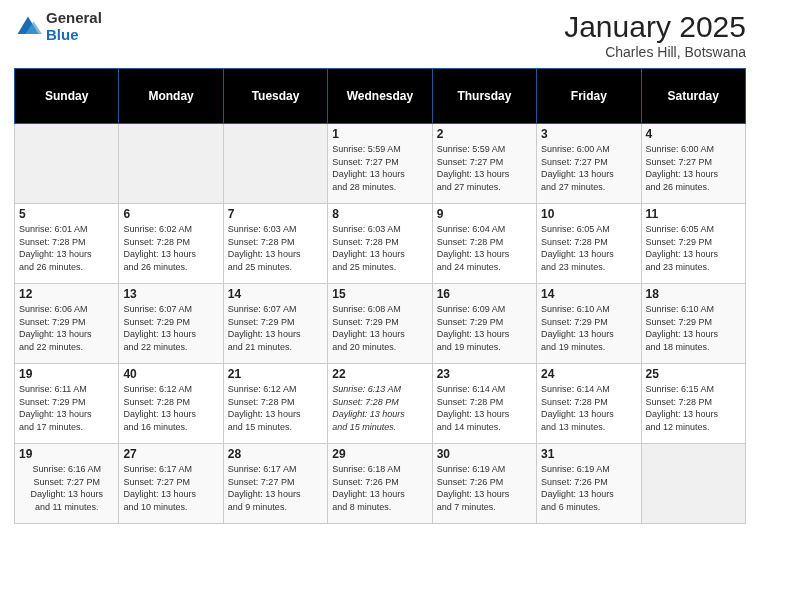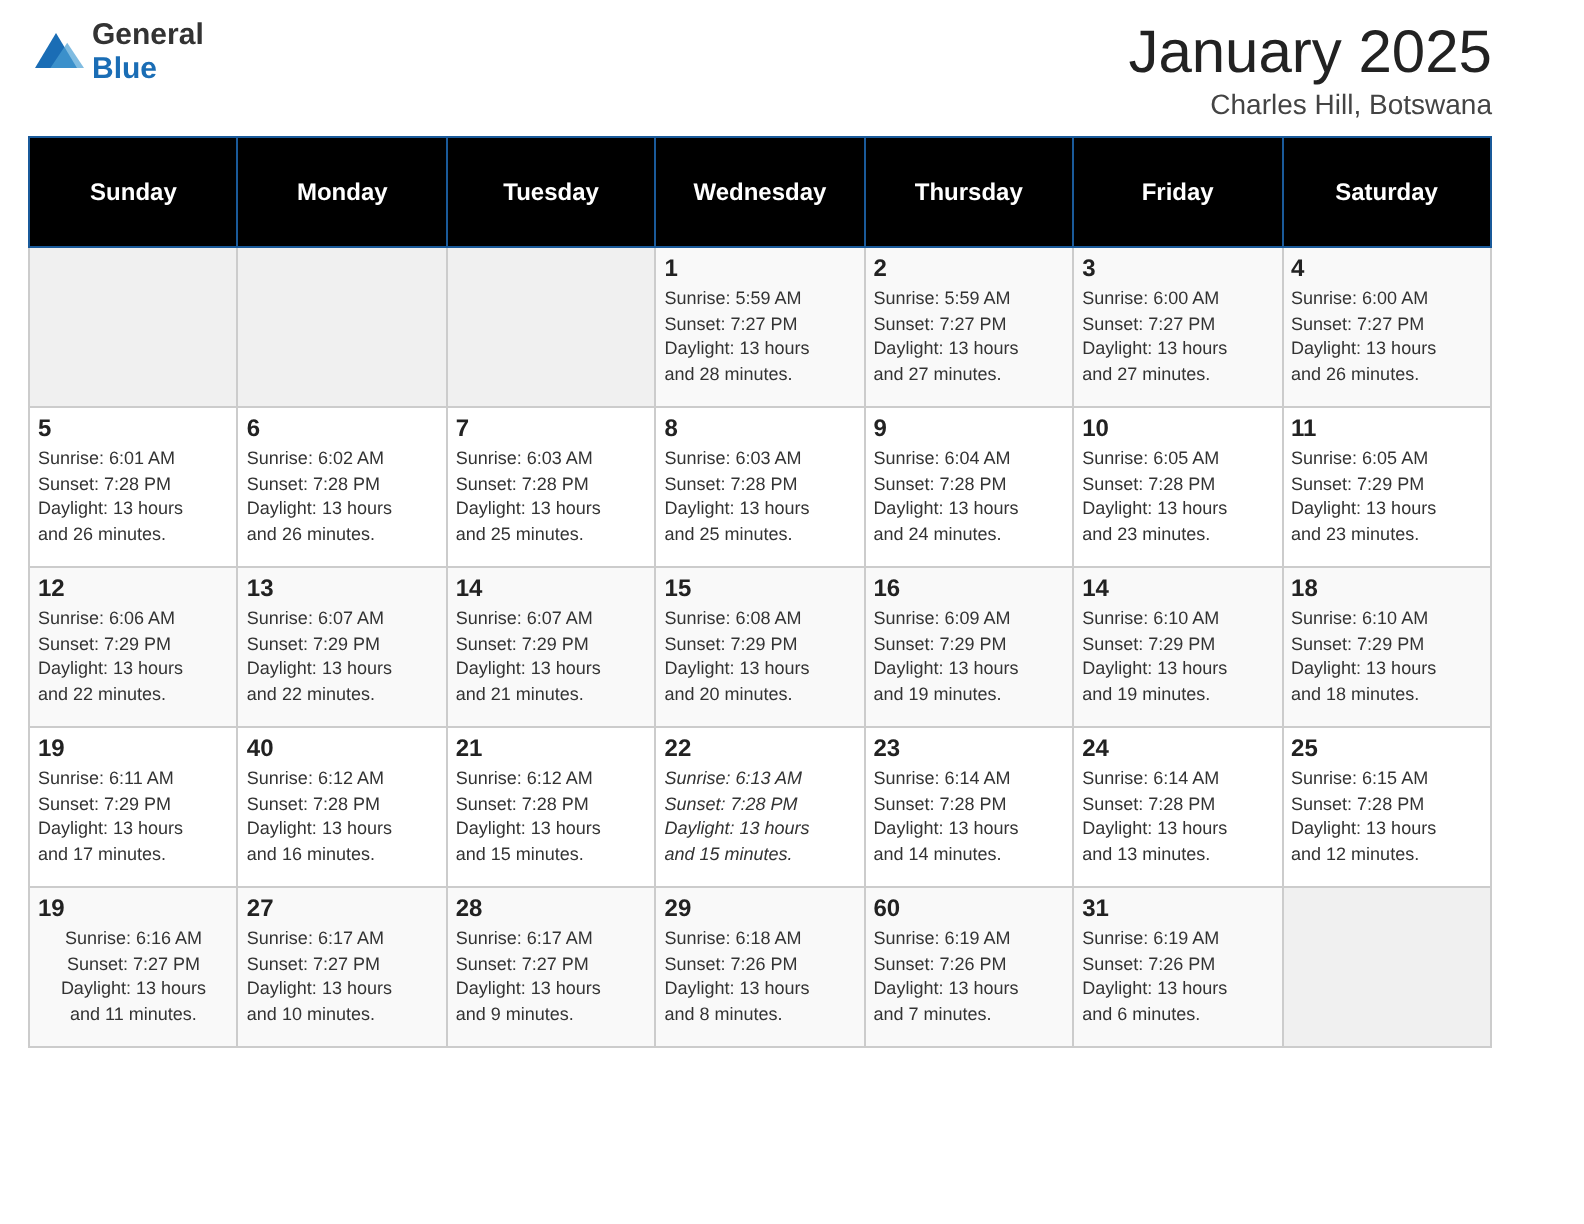--- a/index.html
+++ b/index.html
@@ -343,21 +343,21 @@
 and 9 minutes.</div>
           </td>
           <td>
             <span class="day-num">29</span>
             <div class="day-info" style="white-space: pre-line;">Sunrise: 6:18 AM
 Sunset: 7:26 PM
 Daylight: 13 hours
 and 8 minutes.</div>
           </td>
           <td>
-            <span class="day-num">60</span>
+            <span class="day-num">30</span>
             <div class="day-info" style="white-space: pre-line;">Sunrise: 6:19 AM
 Sunset: 7:26 PM
 Daylight: 13 hours
 and 7 minutes.</div>
           </td>
           <td>
             <span class="day-num">31</span>
             <div class="day-info" style="white-space: pre-line;">Sunrise: 6:19 AM
 Sunset: 7:26 PM
 Daylight: 13 hours

